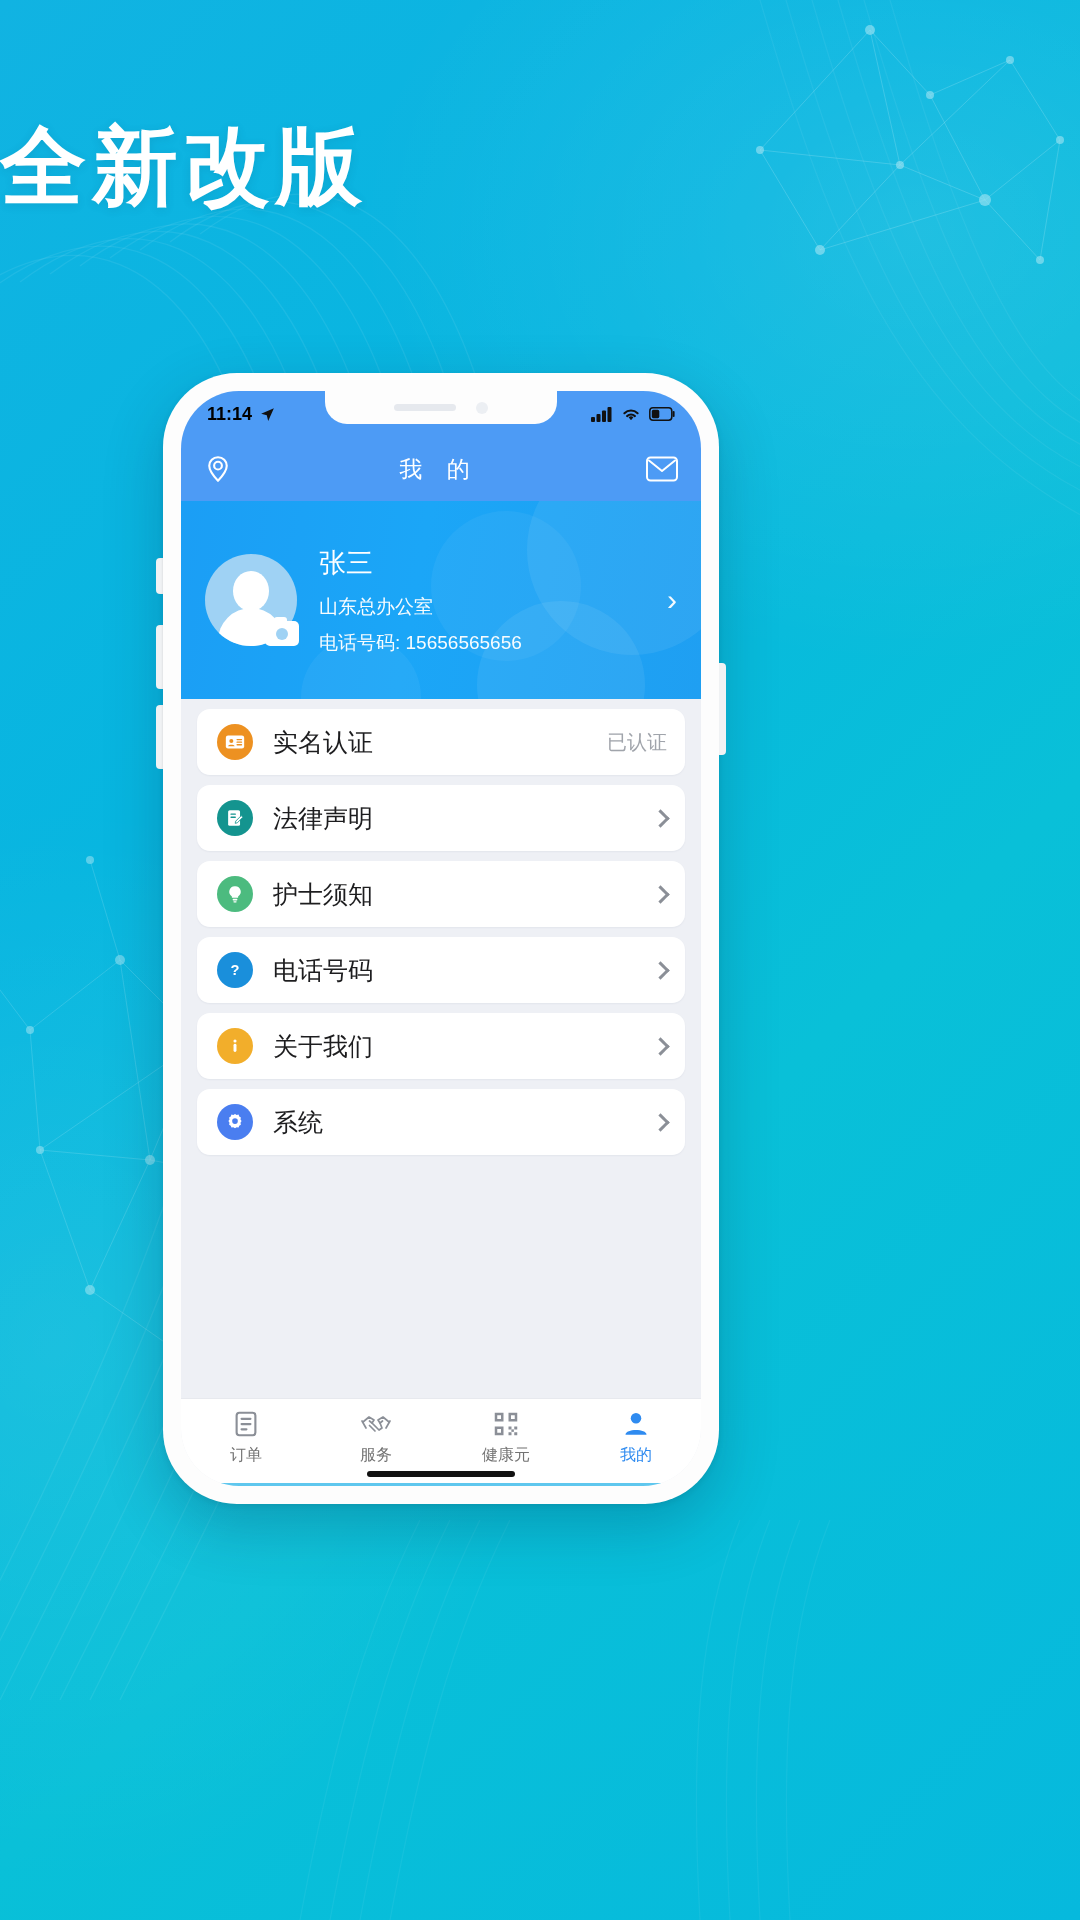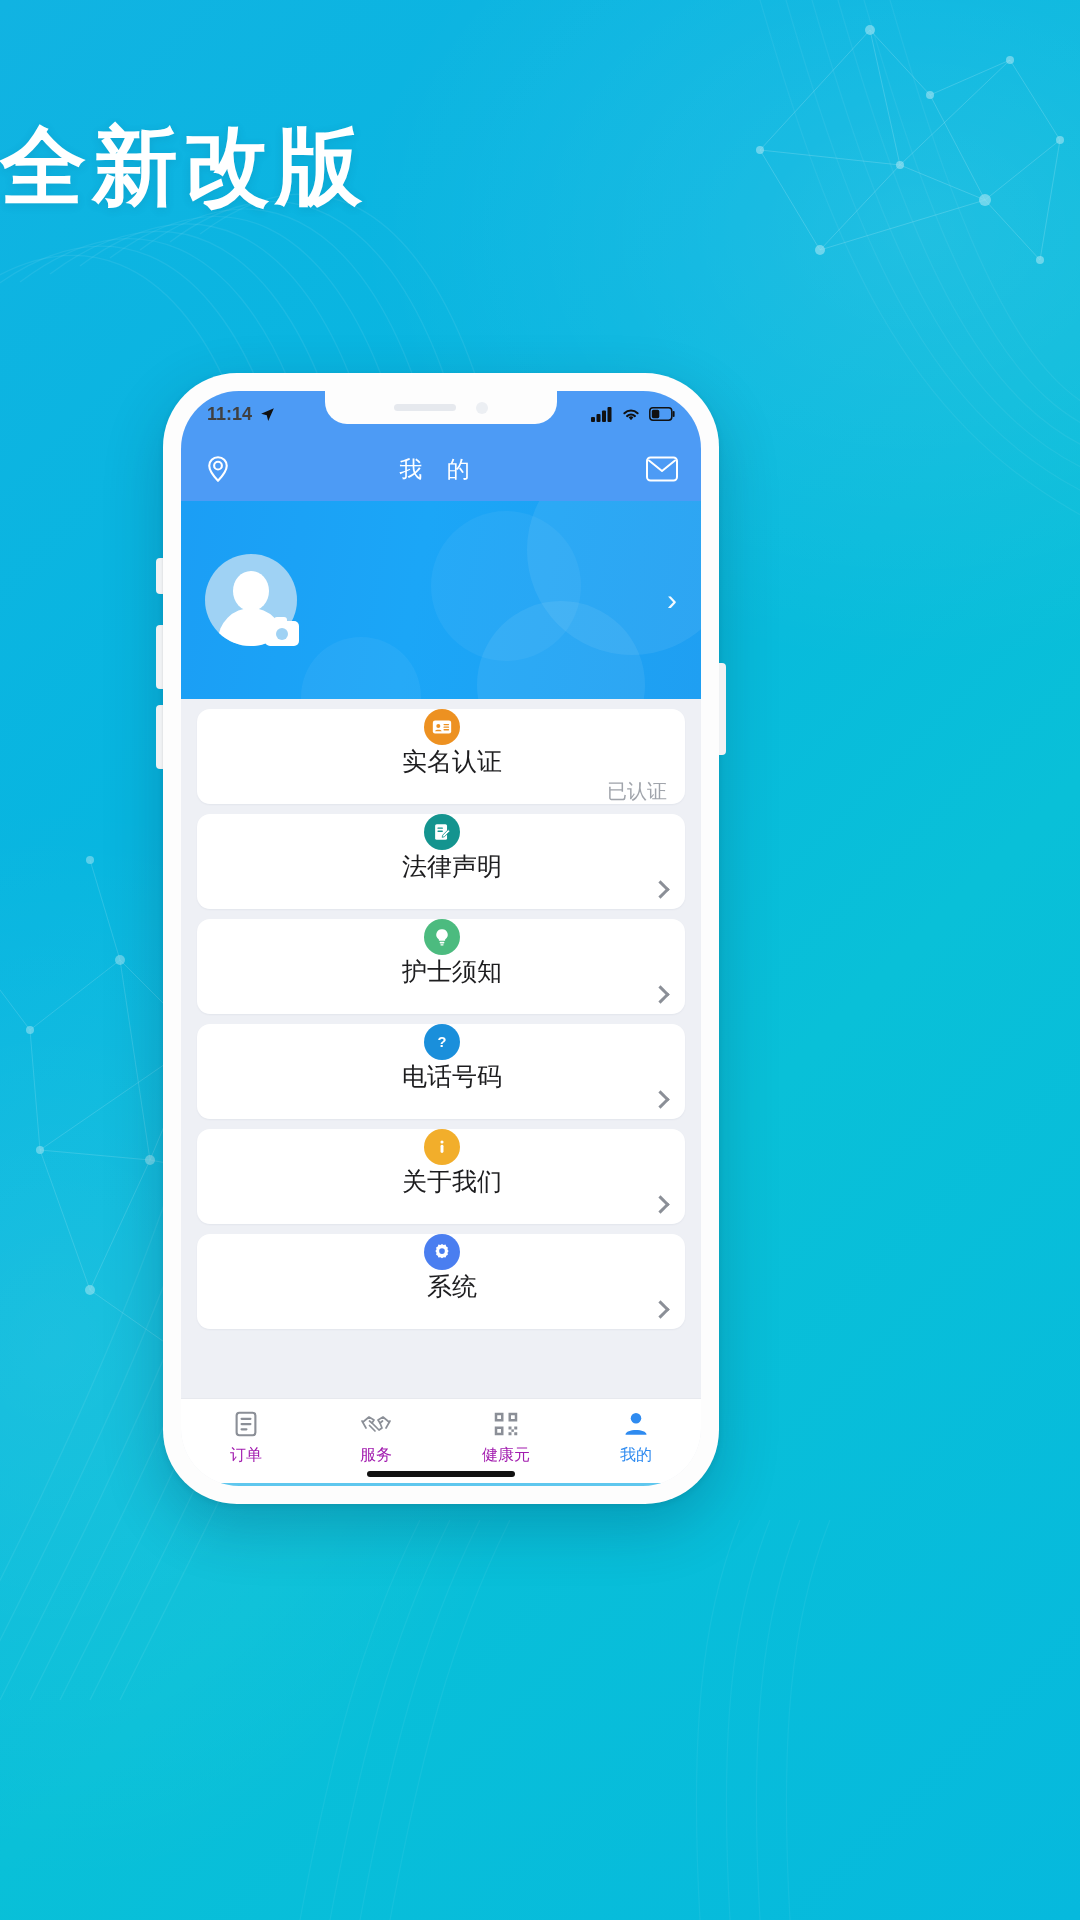--- a/index.html
+++ b/index.html
@@ -82,21 +82,21 @@
     display:flex; align-items:center; justify-content:center; gap:20px;
   }
   .speaker { width:62px; height:7px; background:#e6e9ee; border-radius:4px; }
   .frontcam { width:12px; height:12px; border-radius:50%; background:#eceff3; }
 
   
   .statusbar {
     height:46px; background:#4d9bf5;
     display:flex; align-items:center; justify-content:space-between;
     padding:0 26px 0 26px;
-    color:#404040; font-size:18px; font-weight:bold;
+    color:#000000; font-size:18px; font-weight:bold;
     position:relative; z-index:30;
   }
   .sb-left { display:flex; align-items:center; gap:7px; }
   .sb-right { display:flex; align-items:center; gap:8px; }
 
   
   .navbar {
     height:64px; background:#4d9bf5;
     display:flex; align-items:center; justify-content:space-between;
     padding:0 22px;
@@ -147,26 +147,25 @@
   .p-phone { font-size:19px; opacity:.97; }
   .p-arrow { margin-left:auto; z-index:2; color:#fff; font-size:30px; opacity:.95; padding-right:6px;}
 
   
   .menu {
     flex:1; background:#eef0f5;
     padding:10px 16px 0 16px;
     overflow:hidden;
   }
   .menu-item {
-    height:95px; background:#fff; border-radius:13px;
+    height:66px; background:#fff; border-radius:13px;
     margin-bottom:10px;
     display:flex; align-items:center;
     padding:0 18px 0 20px;
     box-shadow:0 1px 2px rgba(20,40,70,.05);
-    flex-direction:column;
   }
   .mi-icon {
     width:36px; height:36px; border-radius:50%;
     display:flex; align-items:center; justify-content:center;
     flex:0 0 auto;
   }
   .mi-label { margin-left:20px; font-size:25px; color:#1d1d1f; }
   .mi-right { margin-left:auto; display:flex; align-items:center; }
   .mi-status { font-size:20px; color:#a0a4ab; }
   .chev {
@@ -176,21 +175,21 @@
   }
 
   
   .tabbar {
     height:88px; background:#fff;
     border-top:1px solid #e7e9ee;
     display:flex; align-items:flex-start;
     padding-top:10px;
   }
   .tab { flex:1; display:flex; flex-direction:column; align-items:center; gap:6px; }
-  .tab-label { font-size:16px; color:#a21caf; }
+  .tab-label { font-size:16px; color:#737373; }
   .tab.active .tab-label { color:#2f8bf0; }
   .home-indicator {
     position:absolute; left:50%; transform:translateX(-50%);
     bottom:9px; width:148px; height:6px; border-radius:4px; background:#111;
     z-index:50;
   }
   .screen-bottom-line {
     position:absolute; left:0; right:0; bottom:0; height:3px;
     background:#5fc7ee;
   }
@@ -338,20 +337,25 @@
         <div class="avatar-wrap">
           <div class="avatar">
             <div class="av-head"></div>
             <div class="av-body"></div>
           </div>
           <div class="cam-badge">
             <div class="cam-lens"></div>
           </div>
         </div>
 
+        <div class="p-info">
+          <div class="p-name">张三</div>
+          <div class="p-dept">山东总办公室</div>
+          <div class="p-phone">电话号码: 15656565656</div>
+        </div>
 
         <div class="p-arrow">›</div>
       </div>
 
       <div class="menu">
 
         <div class="menu-item">
           <div class="mi-icon" style="background:#ed9121">
             <svg width="22" height="22" viewBox="0 0 24 24">
               <rect x="2" y="5" width="20" height="14" rx="2.4" fill="#fff"></rect>

